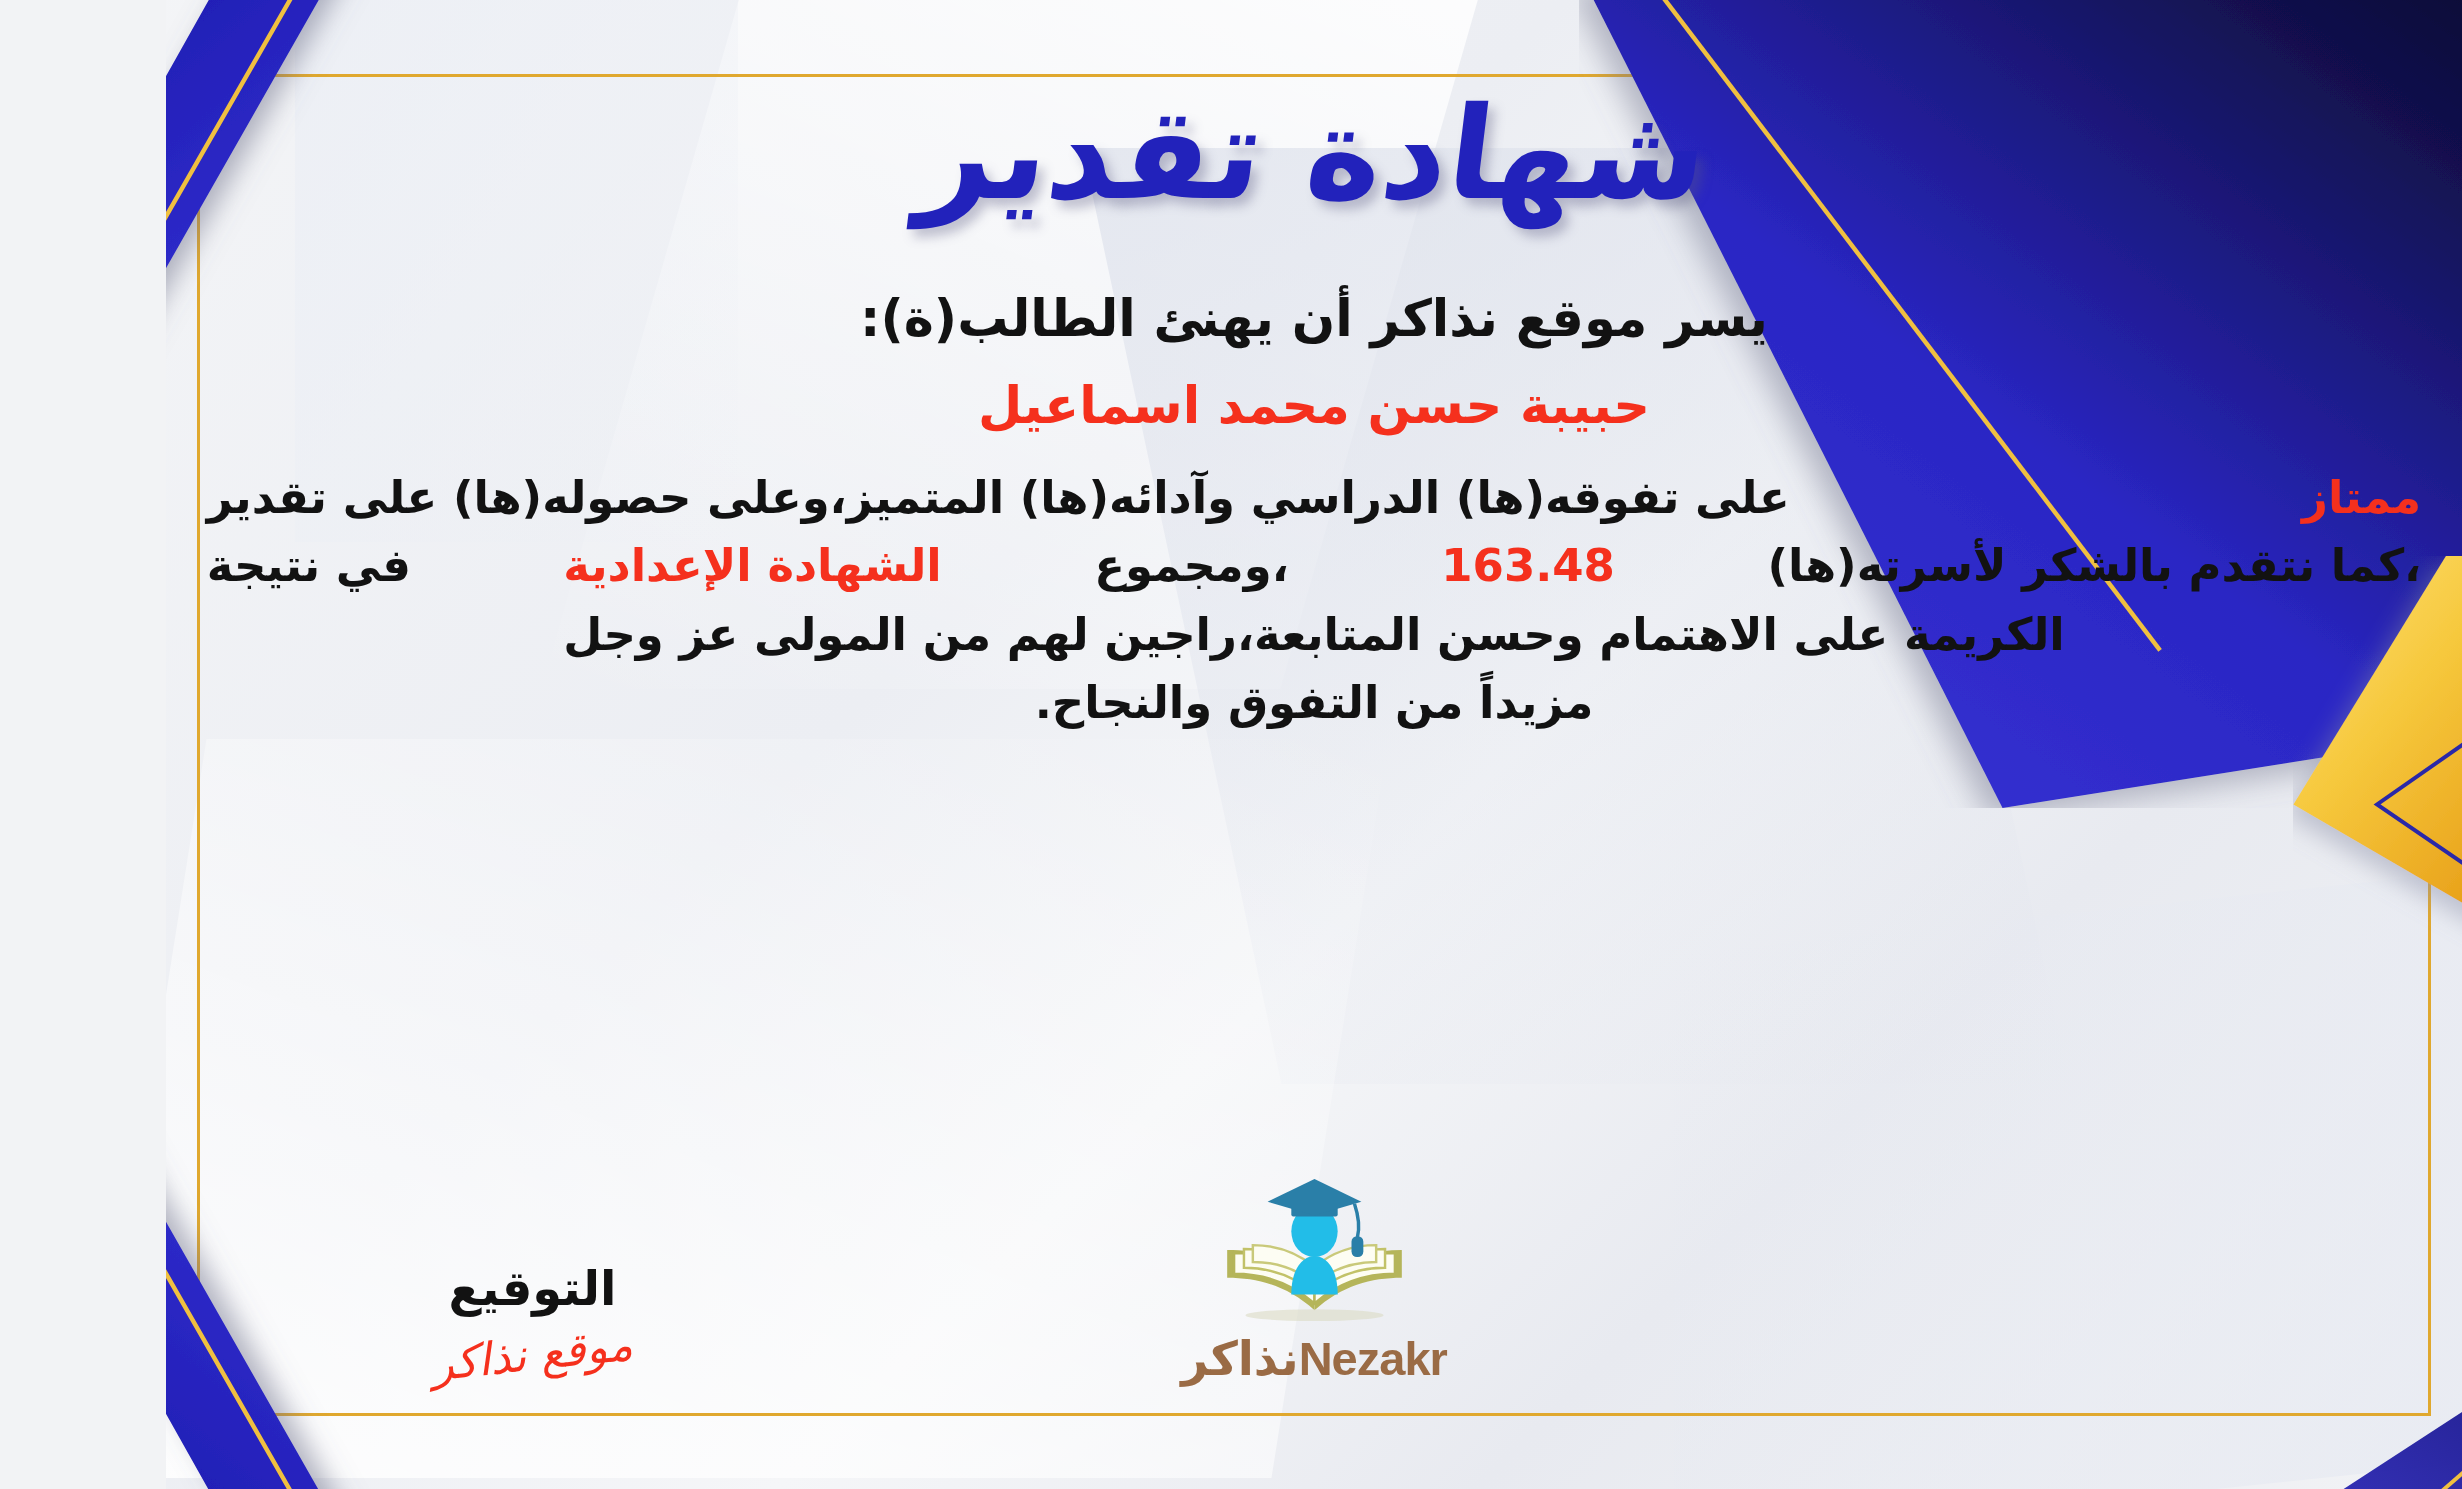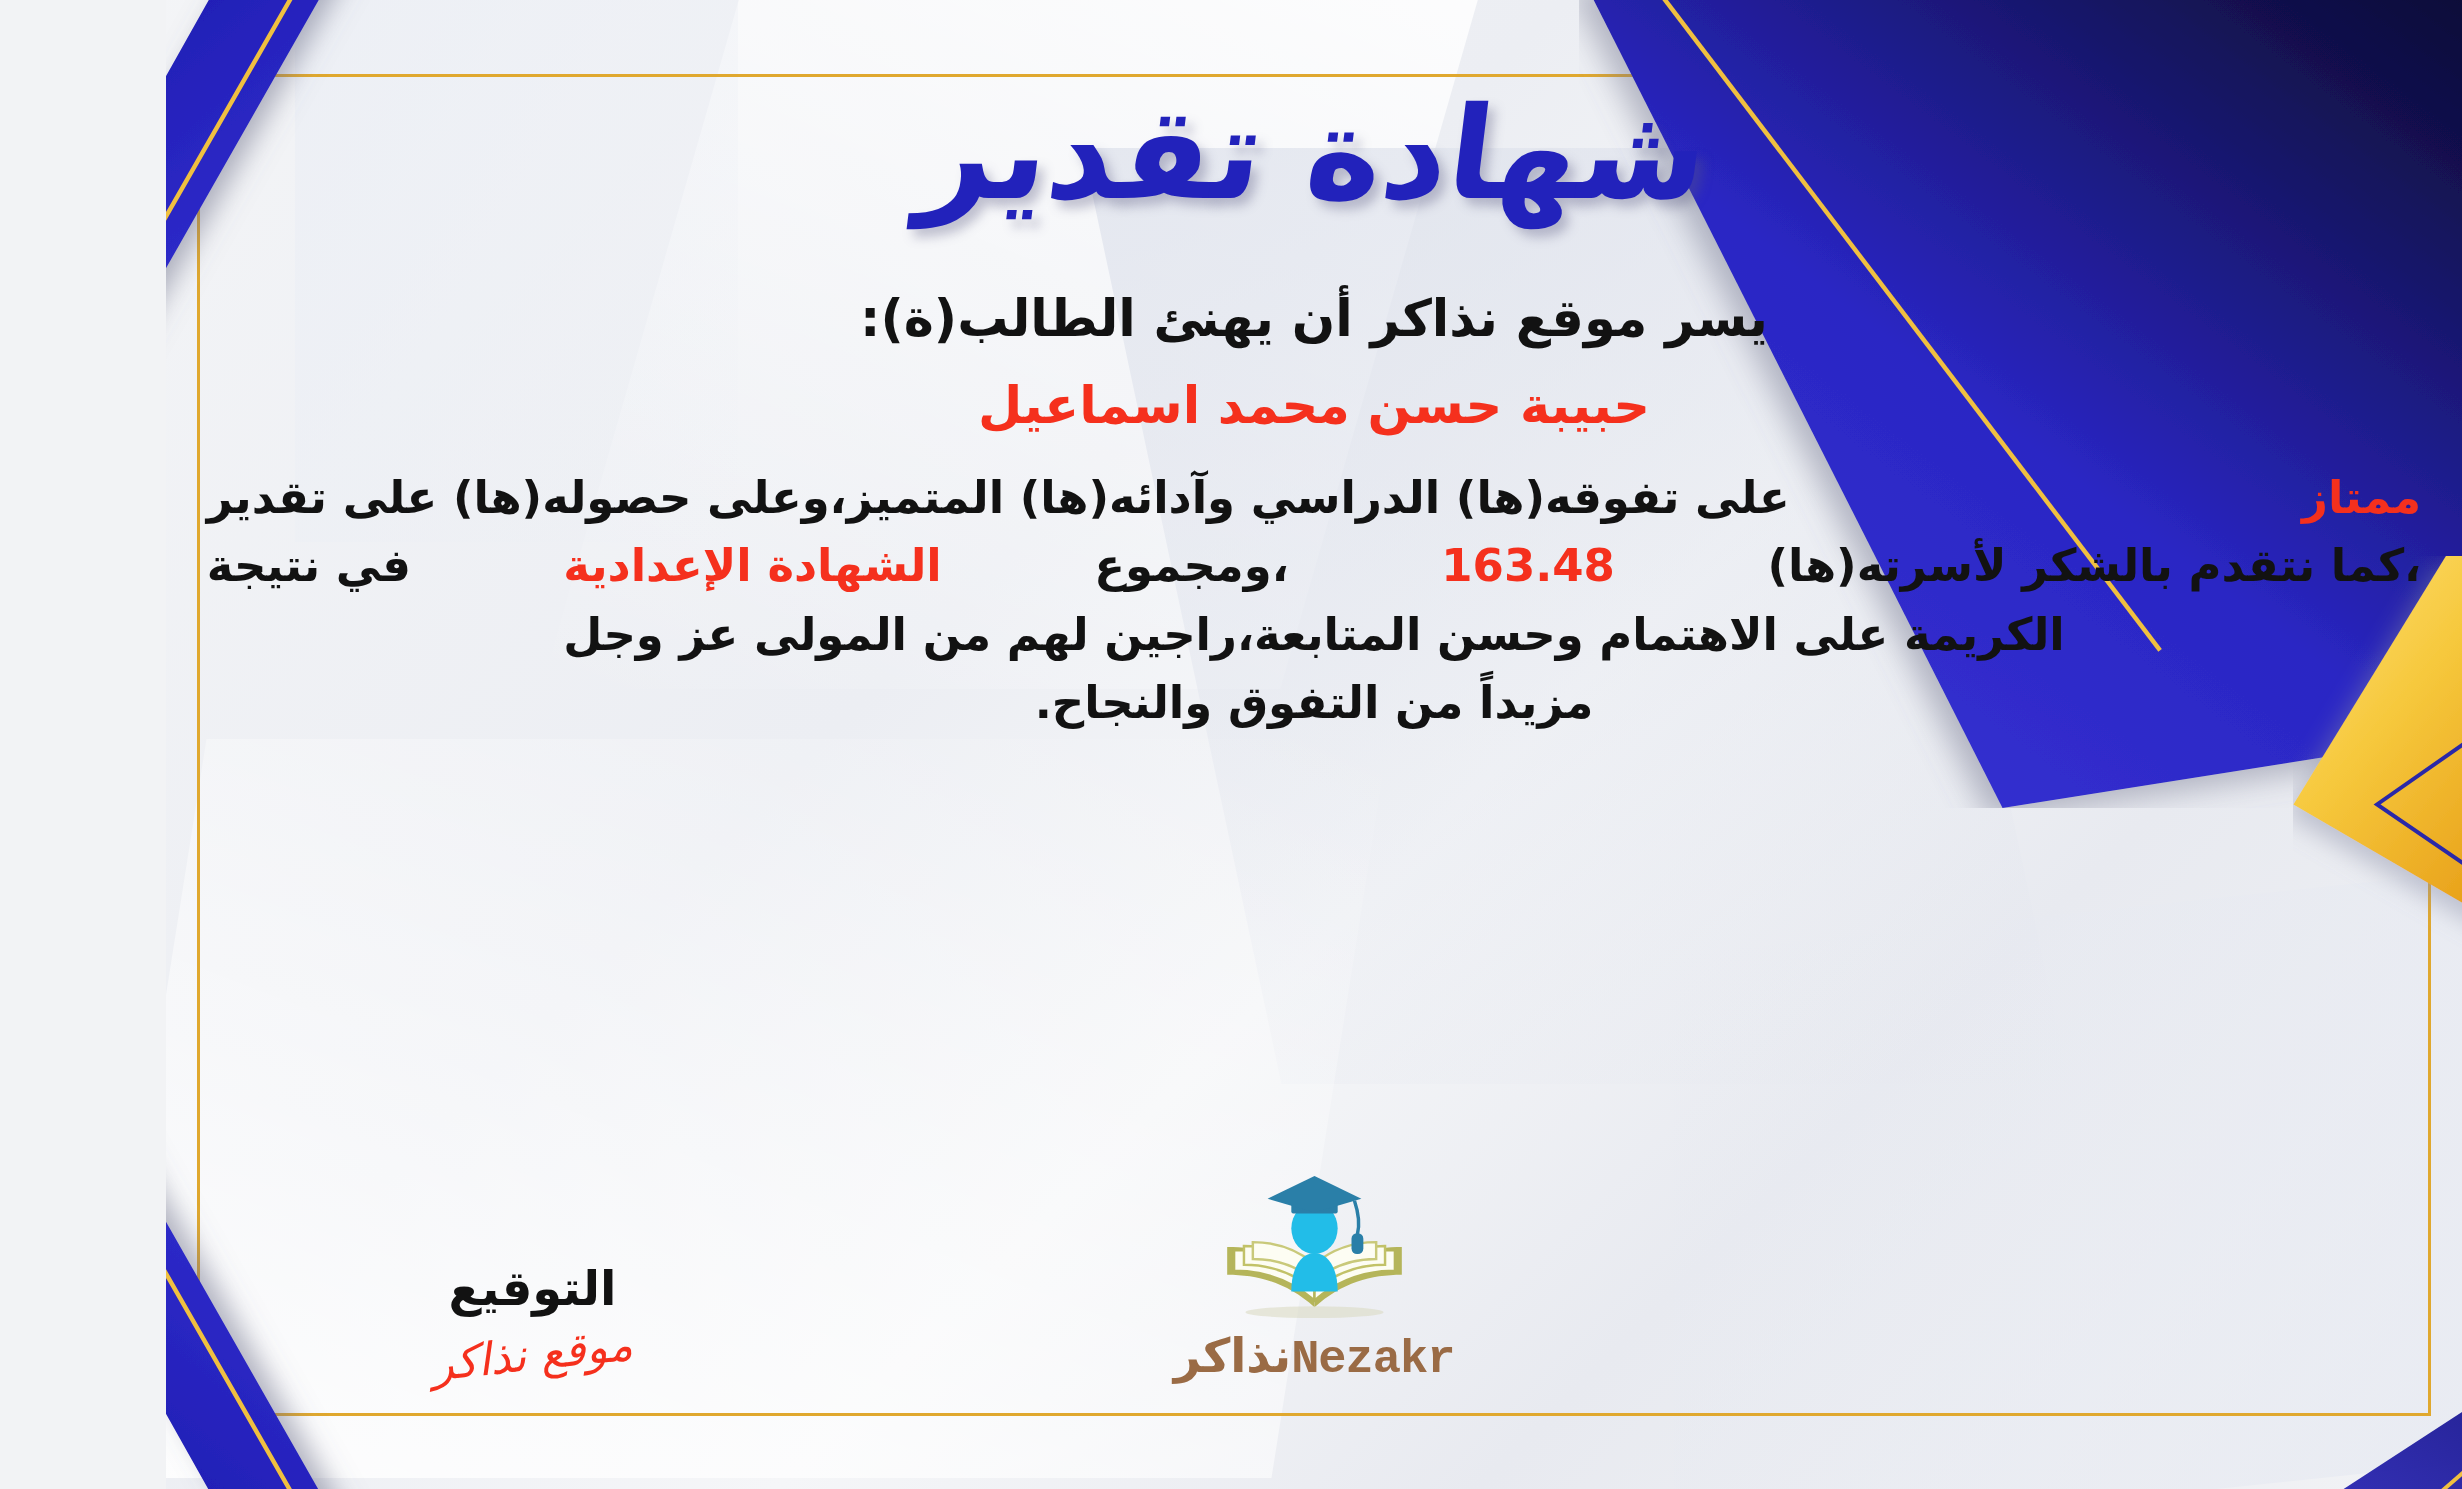--- a/index.html
+++ b/index.html
@@ -157,21 +157,21 @@
     width:355px; text-align:center;
   }
   .logo-mark { width:222px; height:158px; margin:0 auto; display:block; }
   .logo-word {
     margin-top:-3px;
     font-size:47px; font-weight:700;
     color:#9a6b45;
     direction:rtl; white-space:nowrap;
     letter-spacing:-1px;
   }
-  .logo-word .lat { font-family:Liberation Mono, monospace; }
+  .logo-word .lat { font-family:Liberation Sans, sans-serif; }
 </style>
 </head>
 <body>
 
 <div class="cert">
 
   <div class="facet a"></div>
   <div class="facet b"></div>
   <div class="facet c"></div>
   <div class="facet d"></div>

